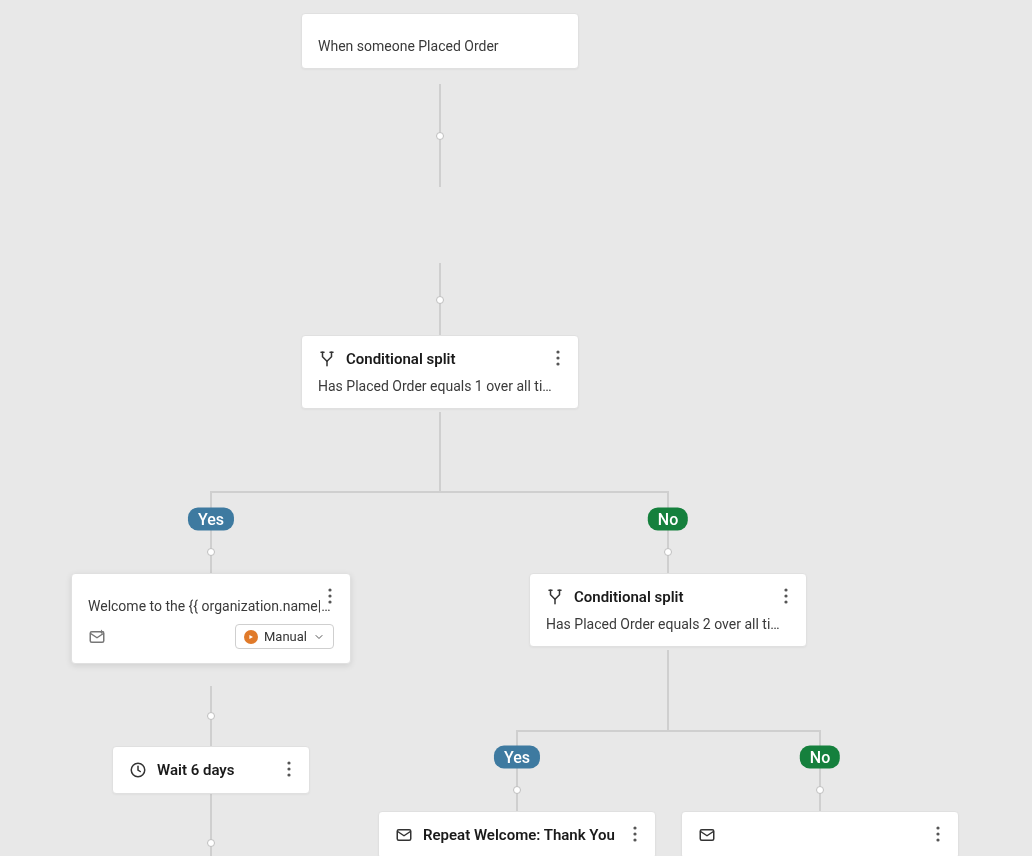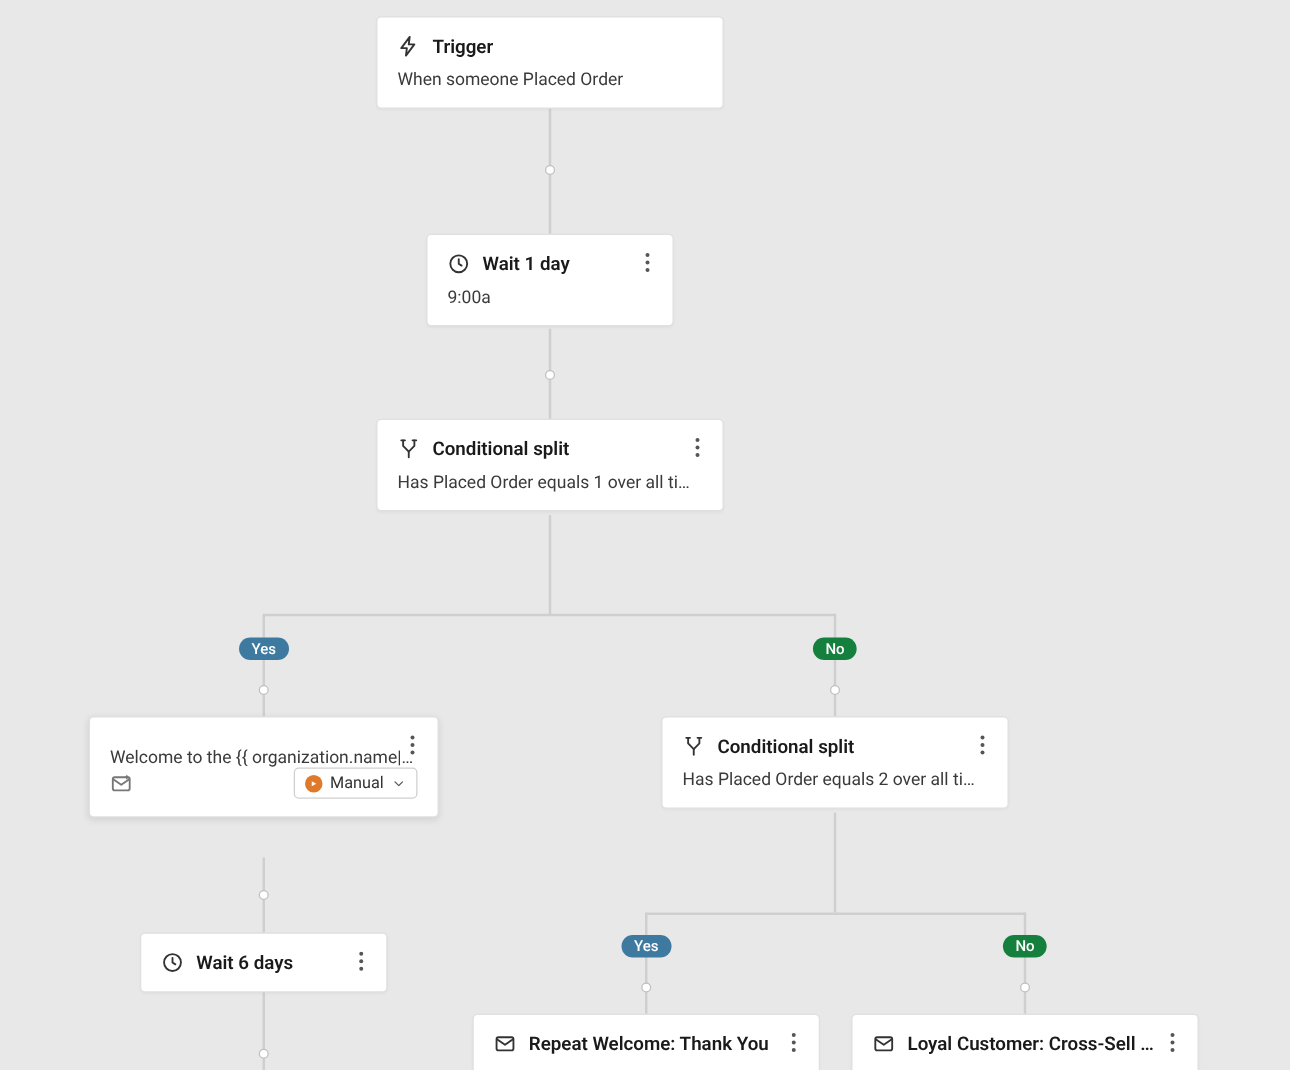--- a/index.html
+++ b/index.html
@@ -32,21 +32,21 @@
     background: #fff;
     border-radius: 50%;
     z-index: 1;
     transform: translate(-50%, -50%);
   }
   .pill {
     position: absolute;
     transform: translate(-50%, -50%);
     display: inline-block;
     padding: 2px 10px;
-    font-size: 12px;
+    font-size: 16px;
     font-weight: 500;
     color: #fff;
     border-radius: 10px;
     z-index: 2;
   }
   .pill.yes { background: #3e7aa0; }
   .pill.no  { background: #15803d; }
 
   .card {
     position: absolute;
@@ -93,20 +93,21 @@
     display: flex;
     align-items: center;
     justify-content: center;
     cursor: pointer;
     border-radius: 3px;
   }
   .kebab svg { width: 4px; height: 16px; }
 
   
   .card .footer {
+    margin-top: 10px;
     display: flex;
     align-items: center;
     justify-content: space-between;
   }
   .footer .left-icon {
     width: 18px; height: 18px; color: #666;
     display: inline-flex; align-items: center; justify-content: center;
   }
   .footer .left-icon svg { width: 100%; height: 100%; }
   .status-btn {
@@ -167,50 +168,23 @@
   <div class="line" style="left:516px; top:730px; width:2px; height:81px;"></div>
 
   <div class="line" style="left:819px; top:730px; width:2px; height:81px;"></div>
   <div class="dot" style="left:517px; top:790px;"></div>
   <div class="dot" style="left:820px; top:790px;"></div>
 
   <div class="pill yes" style="left:517px; top:757px;">Yes</div>
   <div class="pill no" style="left:820px; top:757px;">No</div>
 
   <div class="card" style="left:301px; top:13px; width:278px;">
-    <div class="head">
-      <span class="icon">
-        <svg viewBox="0 0 24 24" fill="none" stroke="currentColor" stroke-width="2" stroke-linejoin="round" stroke-linecap="round">
-            <path d="M13 2 4 14h6l-1 8 9-12h-6l1-8Z"></path>
-          </svg>
-      </span>
-      <span class="title">Trigger</span>
-    </div>
     <div class="sub">When someone Placed Order</div>
   </div>
 
-  <div class="card" style="left:341px; top:187px; width:198px;">
-    <div class="head">
-      <span class="icon">
-        <svg viewBox="0 0 24 24" fill="none" stroke="currentColor" stroke-width="2" stroke-linecap="round">
-            <circle cx="12" cy="12" r="9"></circle>
-            <path d="M12 7v5l3 2"></path>
-          </svg>
-      </span>
-      <span class="title">Wait 1 day</span>
-    </div>
-    <div class="kebab">
-      <svg viewBox="0 0 4 16" fill="#555">
-          <circle cx="2" cy="2" r="1.6"></circle>
-          <circle cx="2" cy="8" r="1.6"></circle>
-          <circle cx="2" cy="14" r="1.6"></circle>
-        </svg>
-    </div>
-    <div class="sub">9:00a</div>
-  </div>
 
   <div class="card" style="left:301px; top:335px; width:278px;">
     <div class="head">
       <span class="icon">
         <svg viewBox="0 0 24 24" fill="none" stroke="currentColor" stroke-width="2" stroke-linecap="round" stroke-linejoin="round">
             <path d="M6 3v6l6 6v6"></path>
             <path d="M18 3v6l-6 6"></path>
             <path d="M4 3h4"></path>
             <path d="M16 3h4"></path>
           </svg>
@@ -321,21 +295,20 @@
   </div>
 
   <div class="card" style="left:681px; top:811px; width:278px;">
     <div class="head">
       <span class="icon">
         <svg viewBox="0 0 24 24" fill="none" stroke="currentColor" stroke-width="2" stroke-linejoin="round">
             <rect x="3" y="5" width="18" height="14" rx="2"></rect>
             <path d="m3 7 9 6 9-6"></path>
           </svg>
       </span>
-      <span class="title" style="max-width:200px; white-space:nowrap; overflow:hidden; text-overflow:ellipsis;">Loyal Customer: Cross-Sell +…</span>
     </div>
     <div class="kebab">
       <svg viewBox="0 0 4 16" fill="#555">
           <circle cx="2" cy="2" r="1.6"></circle>
           <circle cx="2" cy="8" r="1.6"></circle>
           <circle cx="2" cy="14" r="1.6"></circle>
         </svg>
     </div>
   </div>
 

